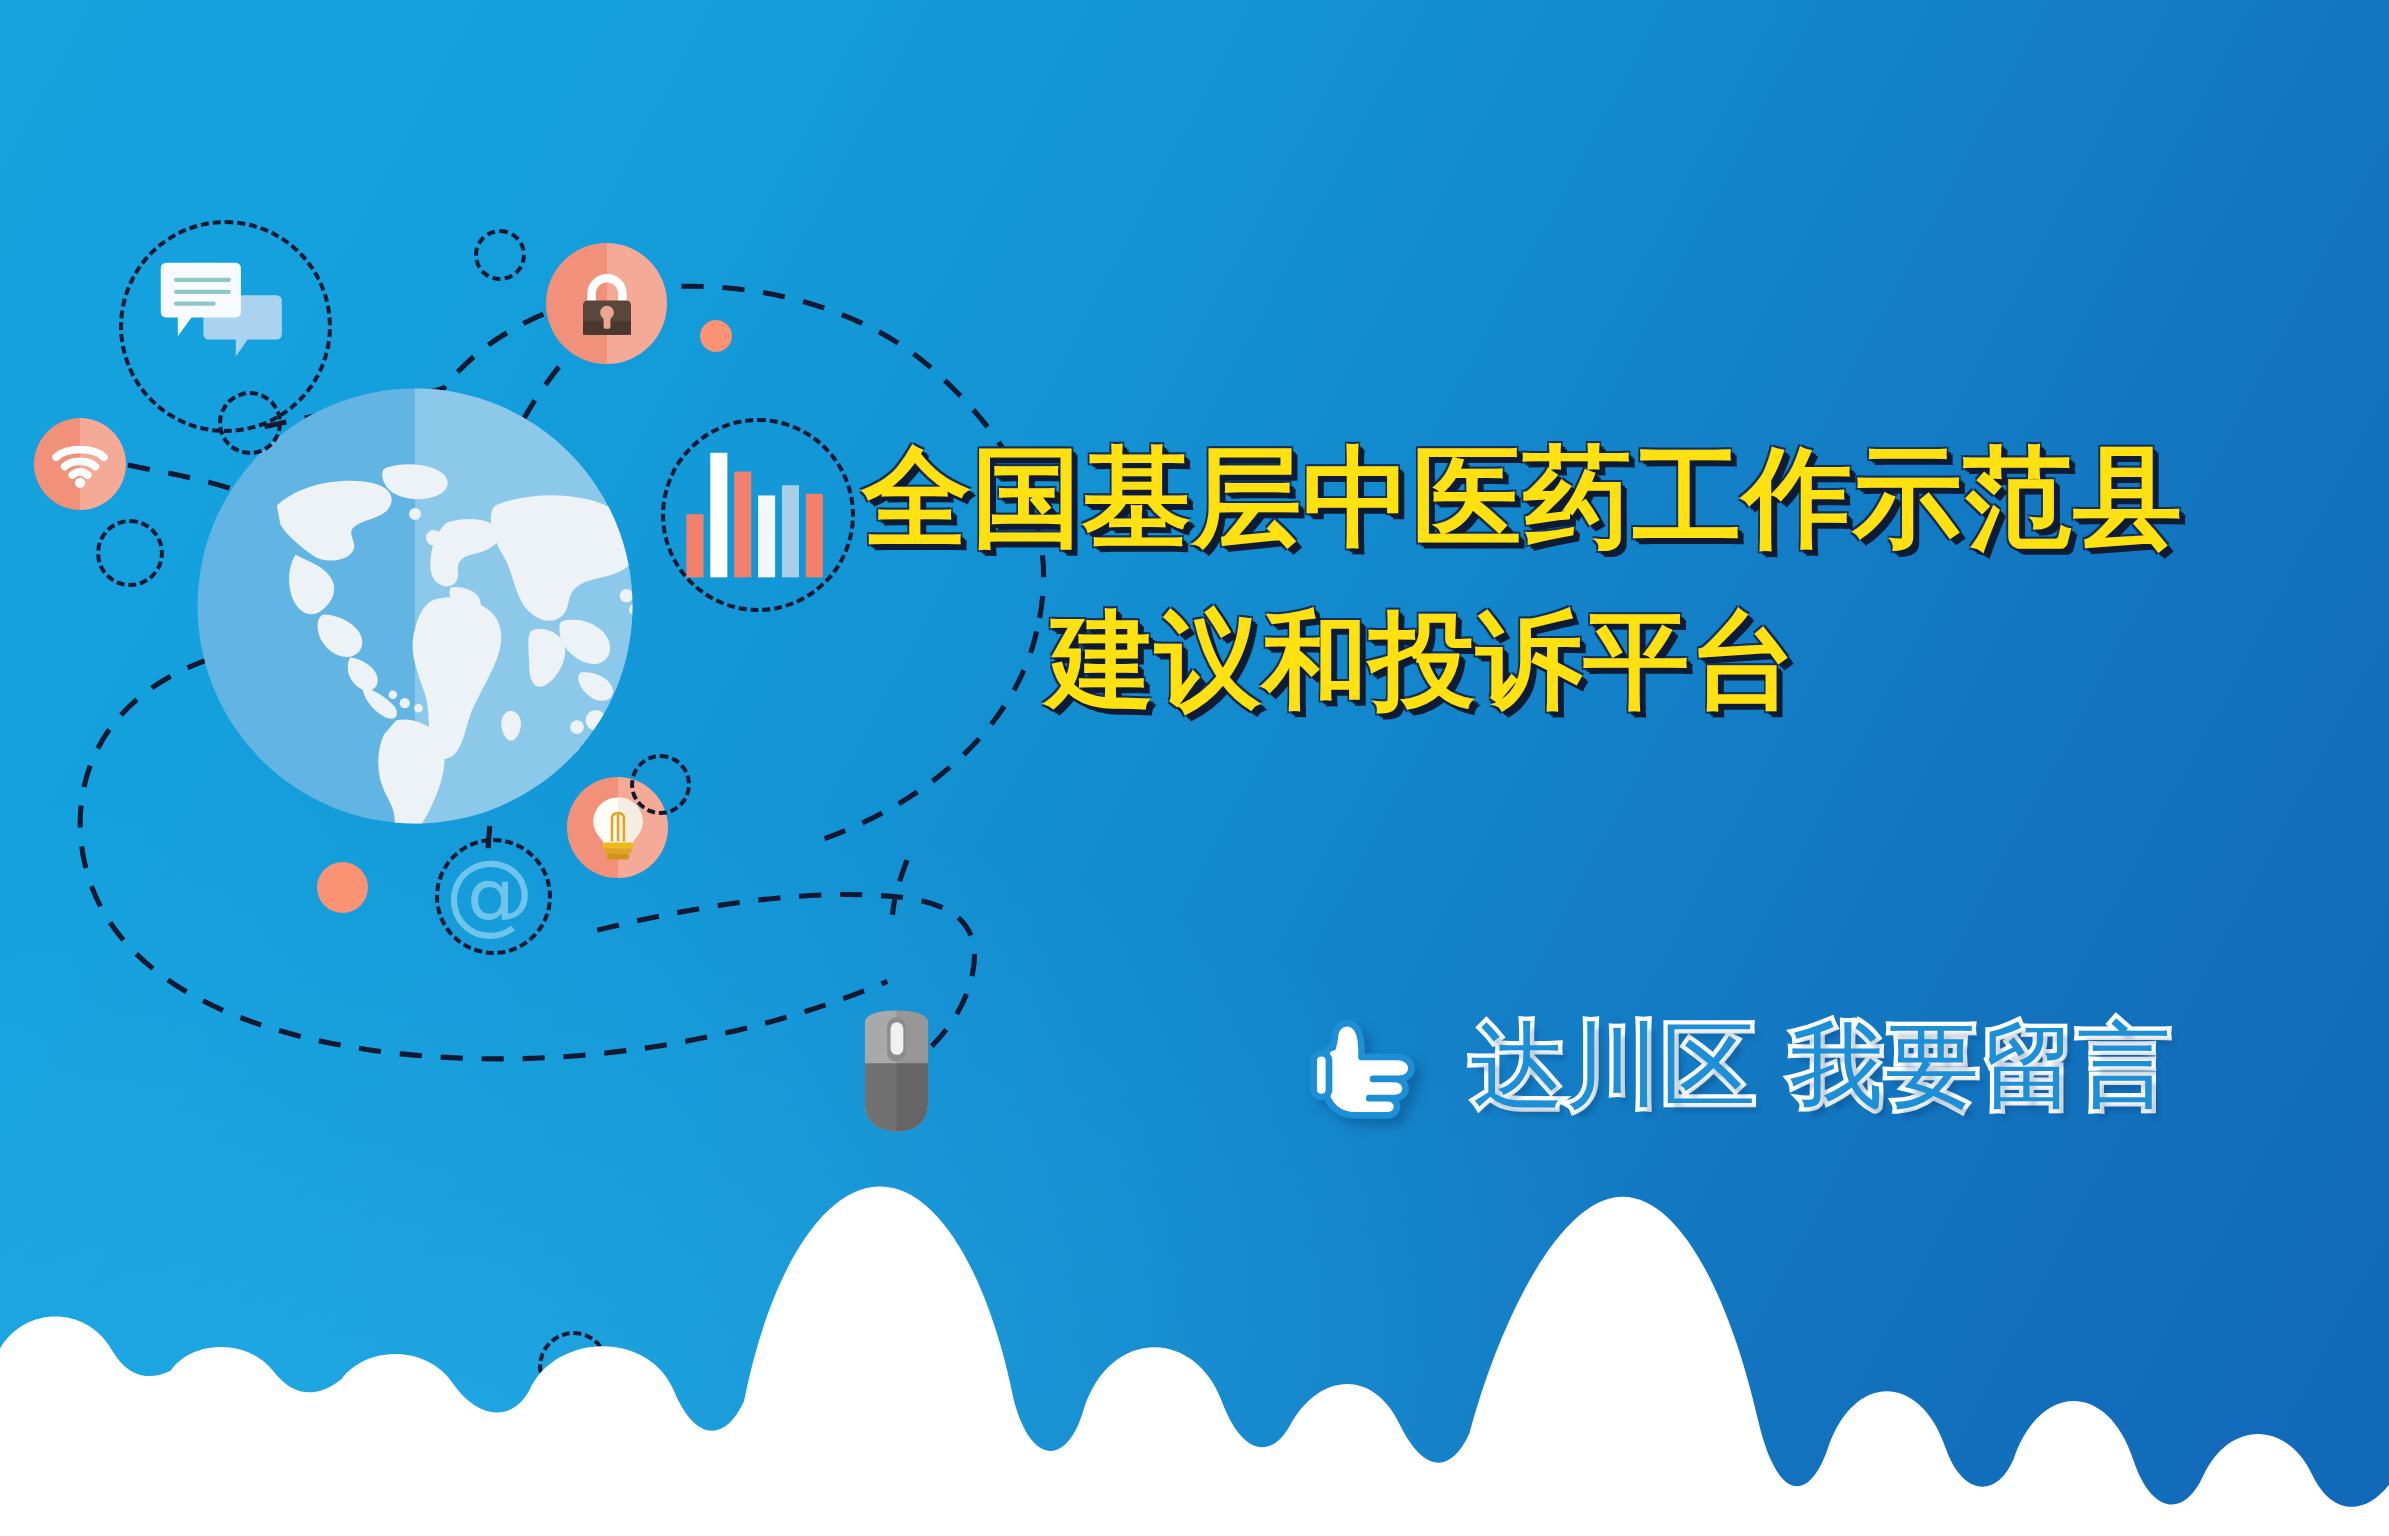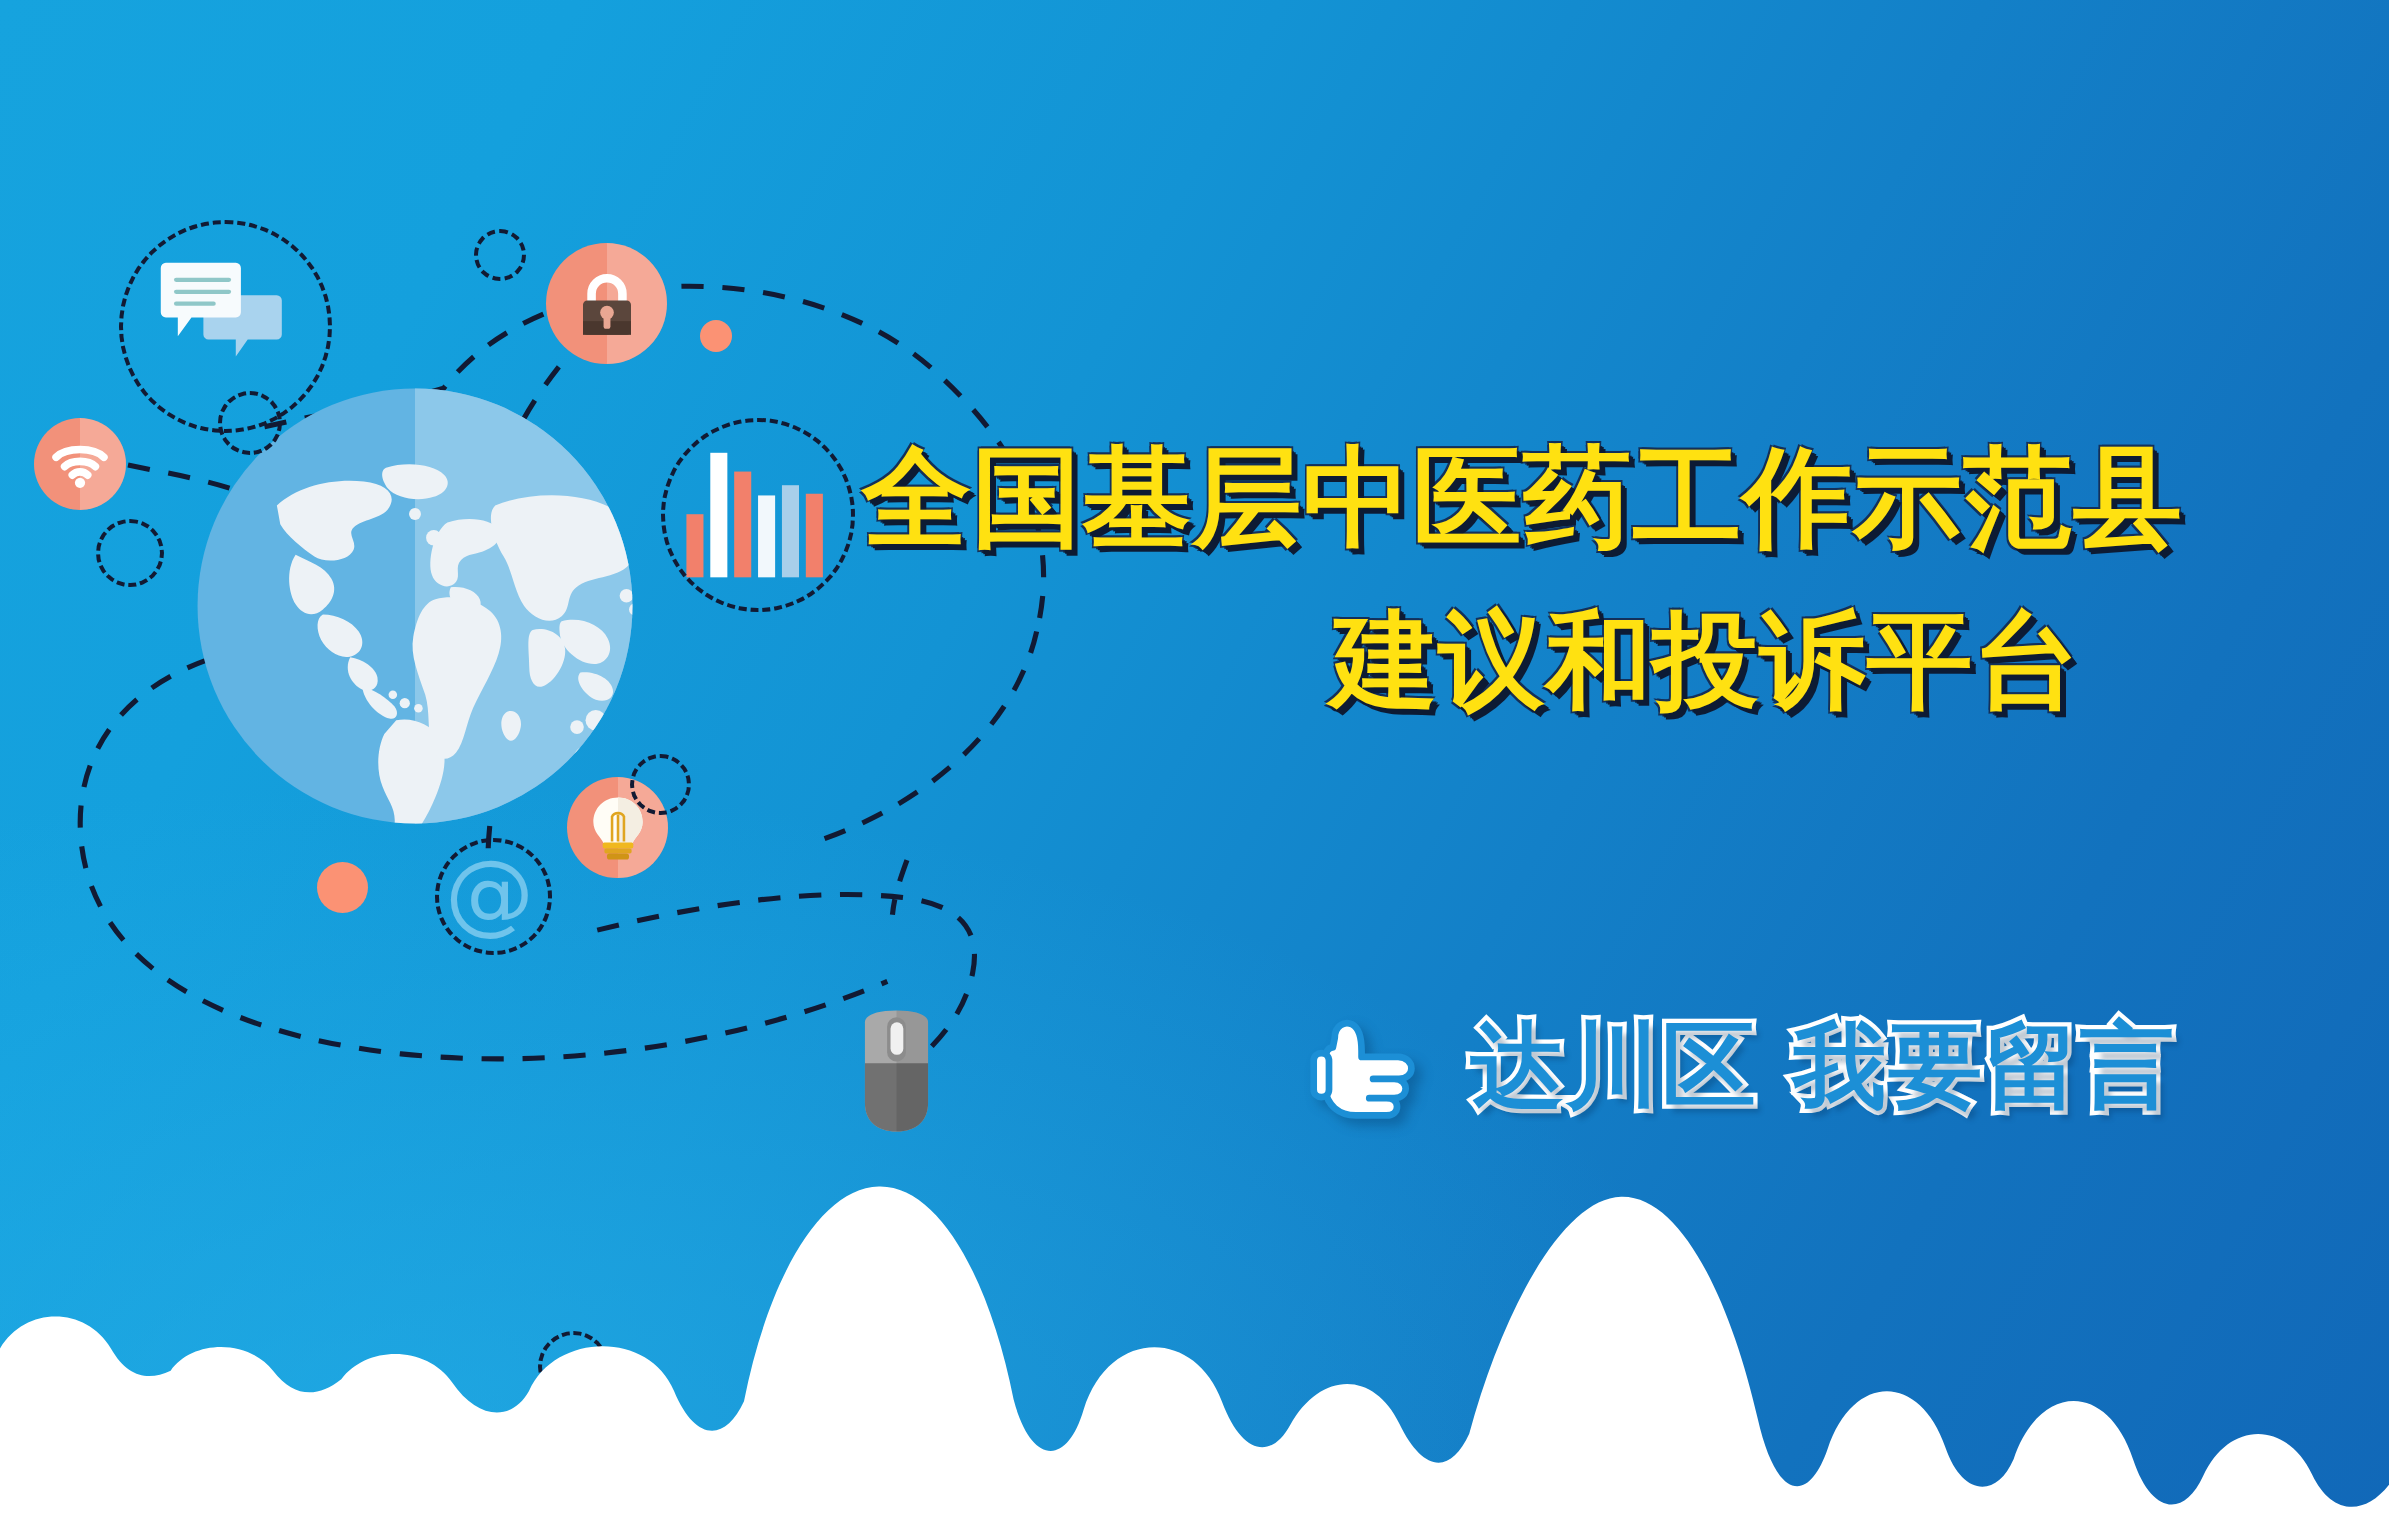--- a/index.html
+++ b/index.html
@@ -33,31 +33,31 @@
     line-height:1.06;
     text-shadow:
       6px 6px 0 #0d1b34,
       4.3px 4.3px 0 #0d1b34,
       2.6px 2.6px 0 #122442,
       -1.7px -1.7px 0 #13305a,
       1.7px -1.7px 0 #13305a,
       -1.7px 1.7px 0 #13305a;
   }
   .title-line.l1{font-size:109px;}
-  .title-line.l2{font-size:106px;margin-top:49px;margin-left:186px;text-align:center;}
+  .title-line.l2{font-size:106px;margin-top:49px;margin-left:186px;}
 
   
   .cta{
     position:absolute;left:1306px;top:1003px;
     display:flex;align-items:center;gap:49px;
   }
   .cta-hand{width:115px;height:115px;display:block;filter:drop-shadow(7.7px 7.7px 6px rgba(0,40,80,.30));}
   .cta-text{
     color:#1c8fd6;
-    font-size:94px;font-weight:bold;white-space:nowrap;
+    font-size:94px;font-weight:normal;white-space:nowrap;
     letter-spacing:.02em;
     -webkit-text-stroke:8.5px #ffffff;
     paint-order:stroke fill;
     text-shadow:6.8px 7.7px 5.1px rgba(0,40,80,.25);
   }
 
   
   .badge{
     position:absolute;border-radius:50%;
     display:flex;align-items:center;justify-content:center;

